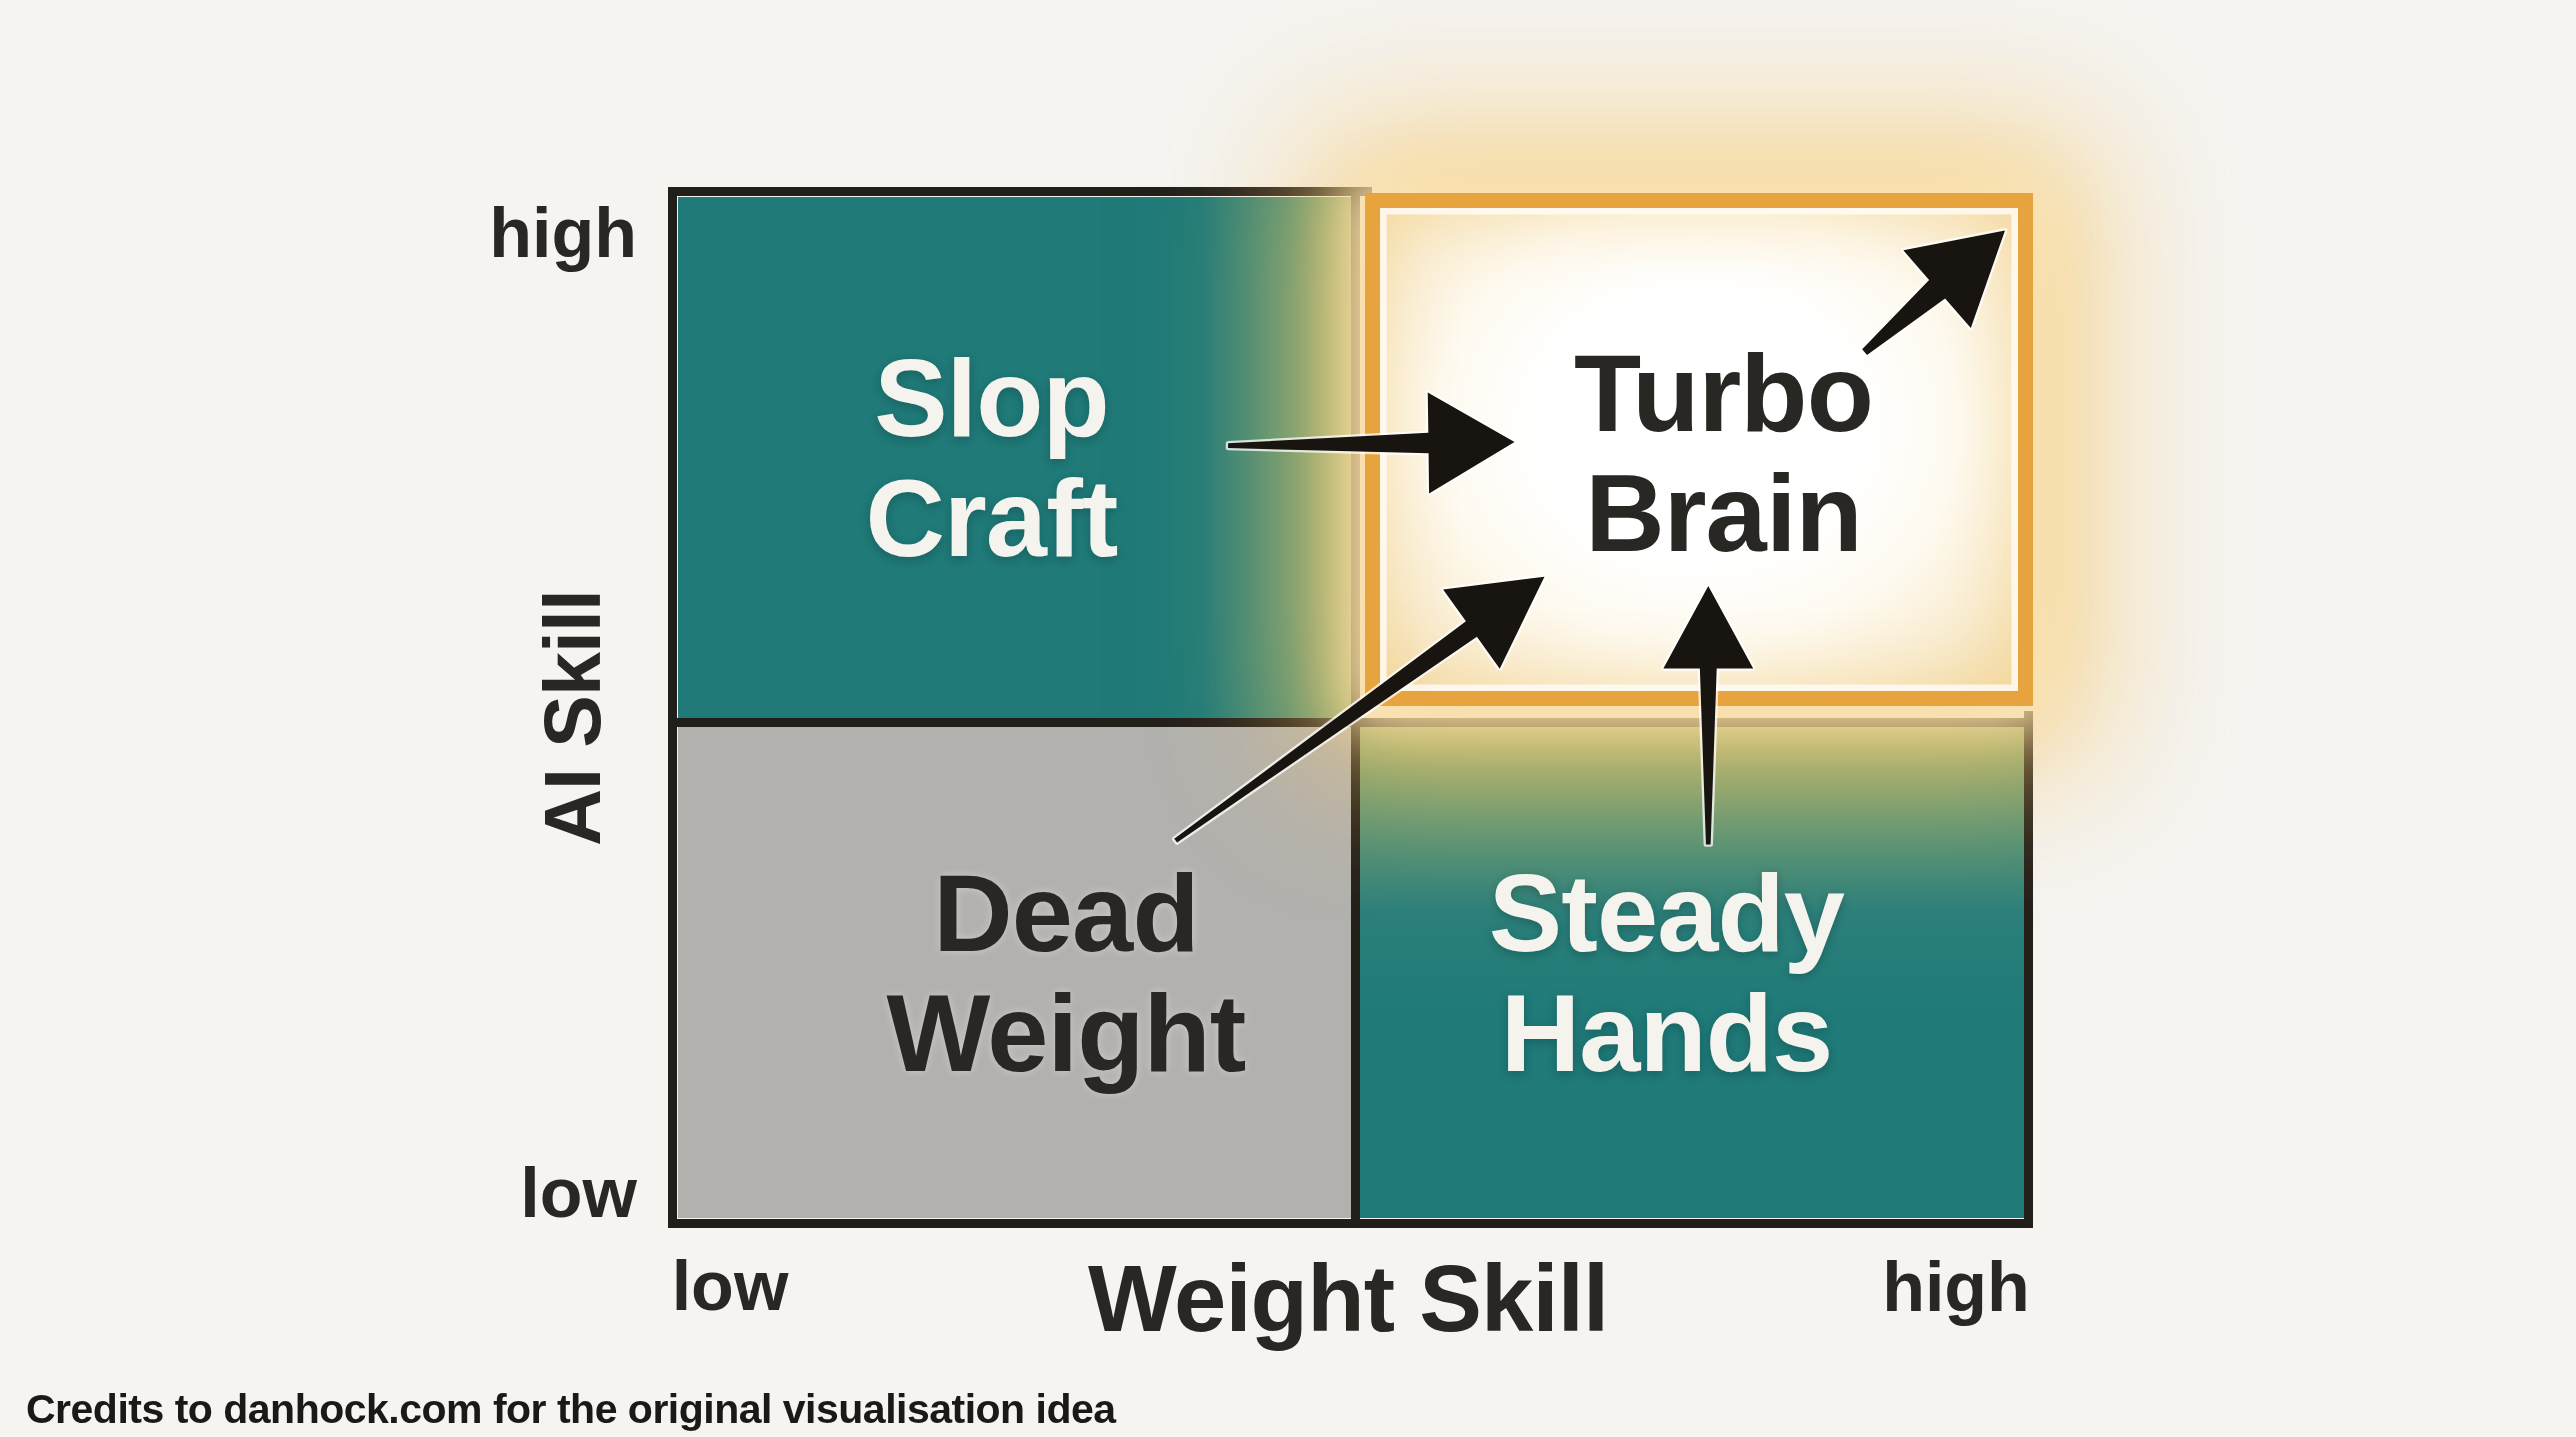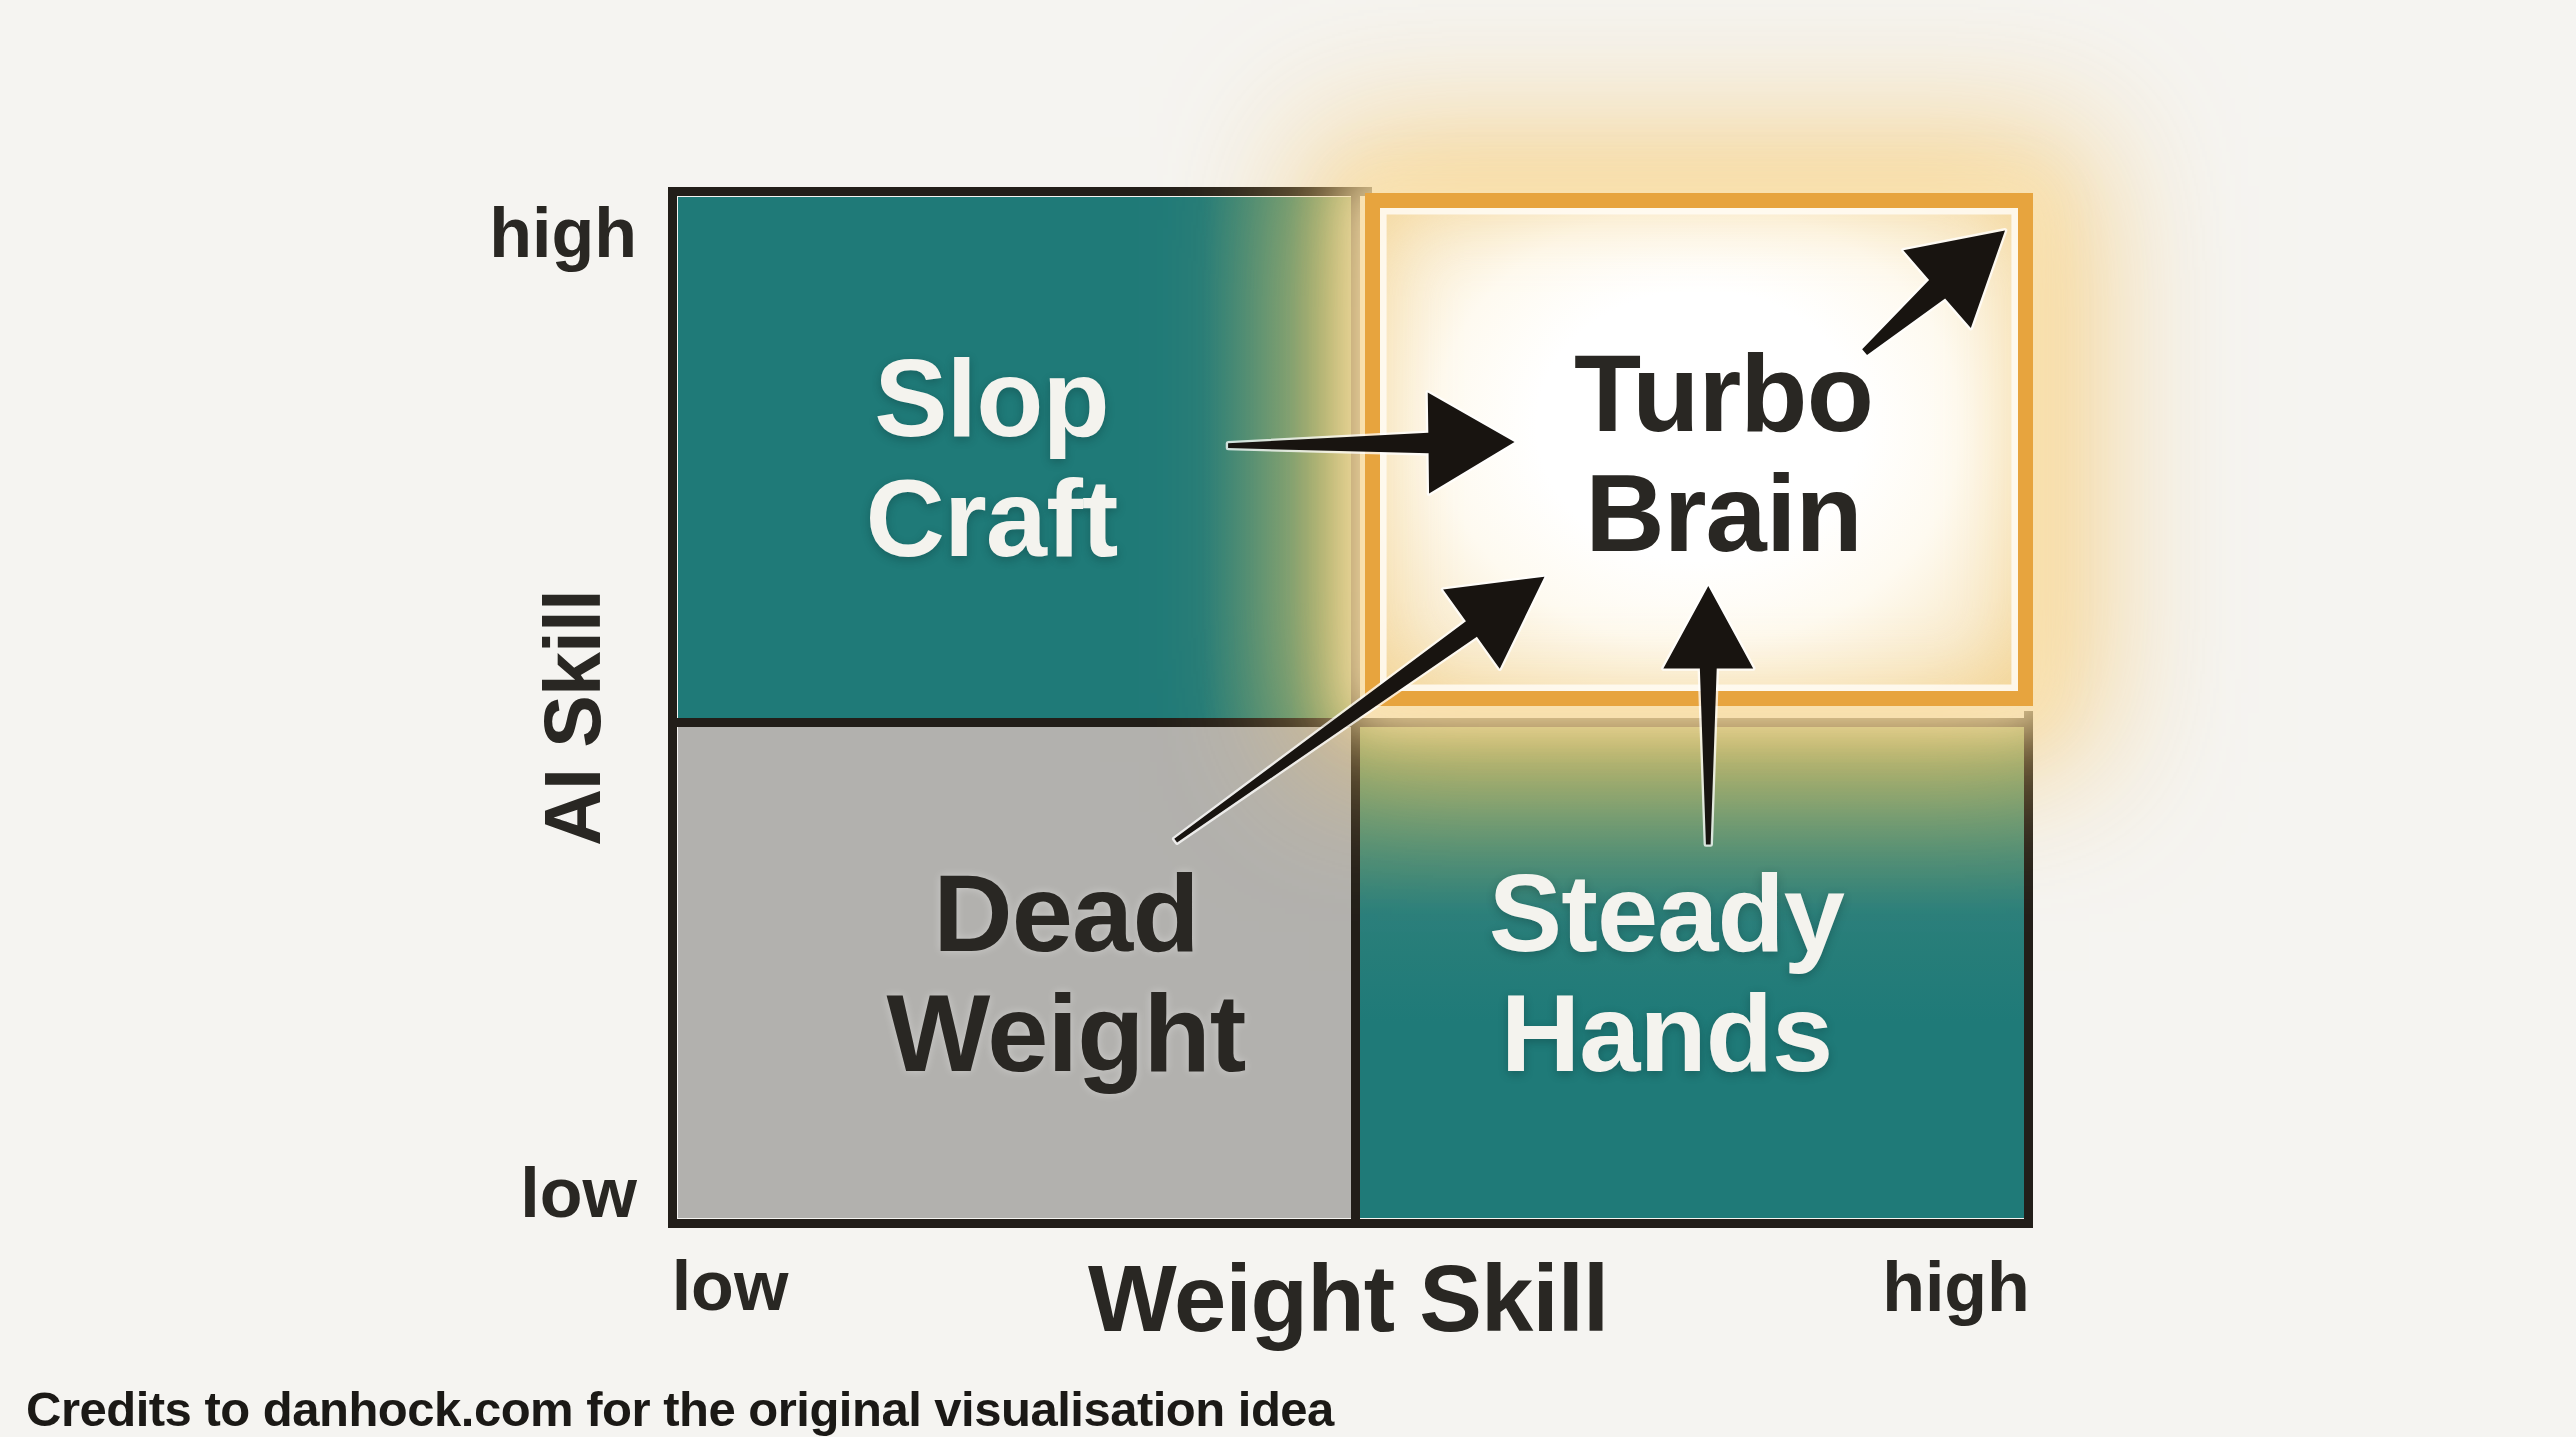--- a/index.html
+++ b/index.html
@@ -78,21 +78,21 @@
     font-size:79px;color:var(--text-dark);white-space:nowrap;letter-spacing:-0.9px;
   }
   .axis-x{
     position:absolute;left:1348px;top:1299px;transform:translate(-50%,-50%);
     font-size:94px;color:var(--text-dark);white-space:nowrap;letter-spacing:-0.9px;
   }
 
   
   .credit{
     position:absolute;left:26px;top:1382px;
-    font-size:49px;line-height:54px;color:#1b1916;letter-spacing:-0.5px;
+    font-size:41px;line-height:54px;color:#1b1916;letter-spacing:-0.5px;
   }
 </style>
 </head>
 <body>
 
 <div class="stage">
 
   <div class="quad quad-tl"></div>
   <div class="quad quad-tr"></div>
   <div class="quad quad-bl"></div>

